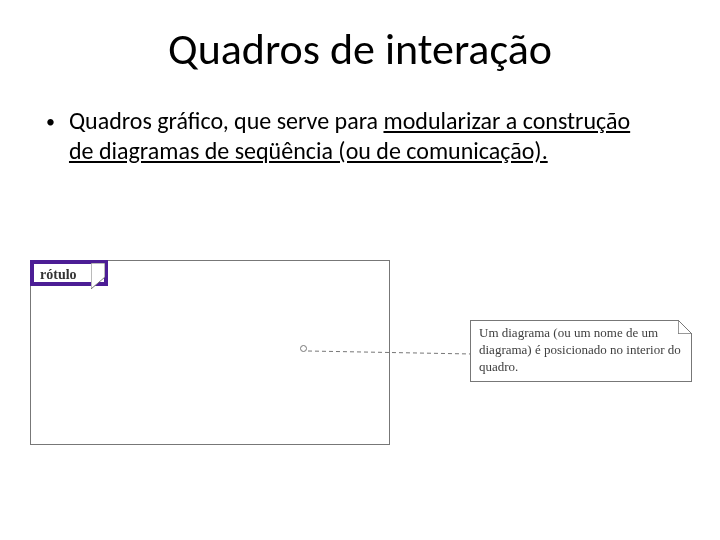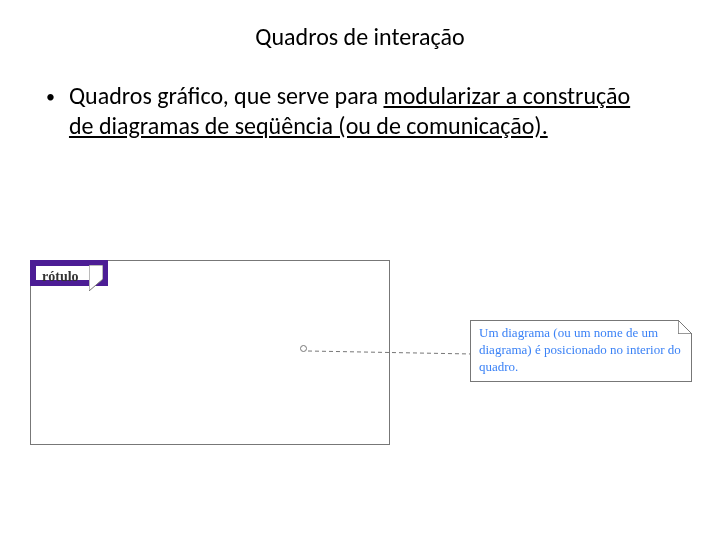--- a/index.html
+++ b/index.html
@@ -7,21 +7,21 @@
     width: 720px;
     height: 540px;
     background: #fff;
     font-family: Calibri, Arial, sans-serif;
     color: #000;
     position: relative;
     overflow: hidden;
   }
   .title {
     text-align: center;
-    font-size: 24px;
+    font-size: 44px;
     font-weight: 400;
     padding-top: 22px;
     padding-bottom: 20px;
   }
   .bullet-block {
     padding: 10px 60px 0 46px;
   }
   .bullet-item {
     display: flex;
     align-items: flex-start;
@@ -50,21 +50,21 @@
     height: 185px;
     border: 1px solid #777;
     background: #fff;
   }
   .label-tab {
     position: absolute;
     left: -1px;
     top: -1px;
     width: 78px;
     height: 26px;
-    border: 6px solid #4c1d95;
+    border: 4px solid #4c1d95;
     background: #fff;
   }
   .label-tab svg {
     position: absolute;
     right: -1px;
     top: -1px;
     width: 14px;
     height: 26px;
   }
   .label-text {
@@ -79,21 +79,21 @@
   .note-box {
     position: absolute;
     left: 440px;
     top: 60px;
     width: 222px;
     height: 62px;
     border: 1px solid #777;
     background: #fff;
     font-family: Georgia, 'Times New Roman', serif;
     font-size: 13px;
-    color: #3b82f6;
+    color: #404040;
     padding: 4px 8px 12px 8px;
     line-height: 1.3;
   }
   .note-fold {
     position: absolute;
     right: -1px;
     top: -1px;
     width: 14px;
     height: 14px;
   }

